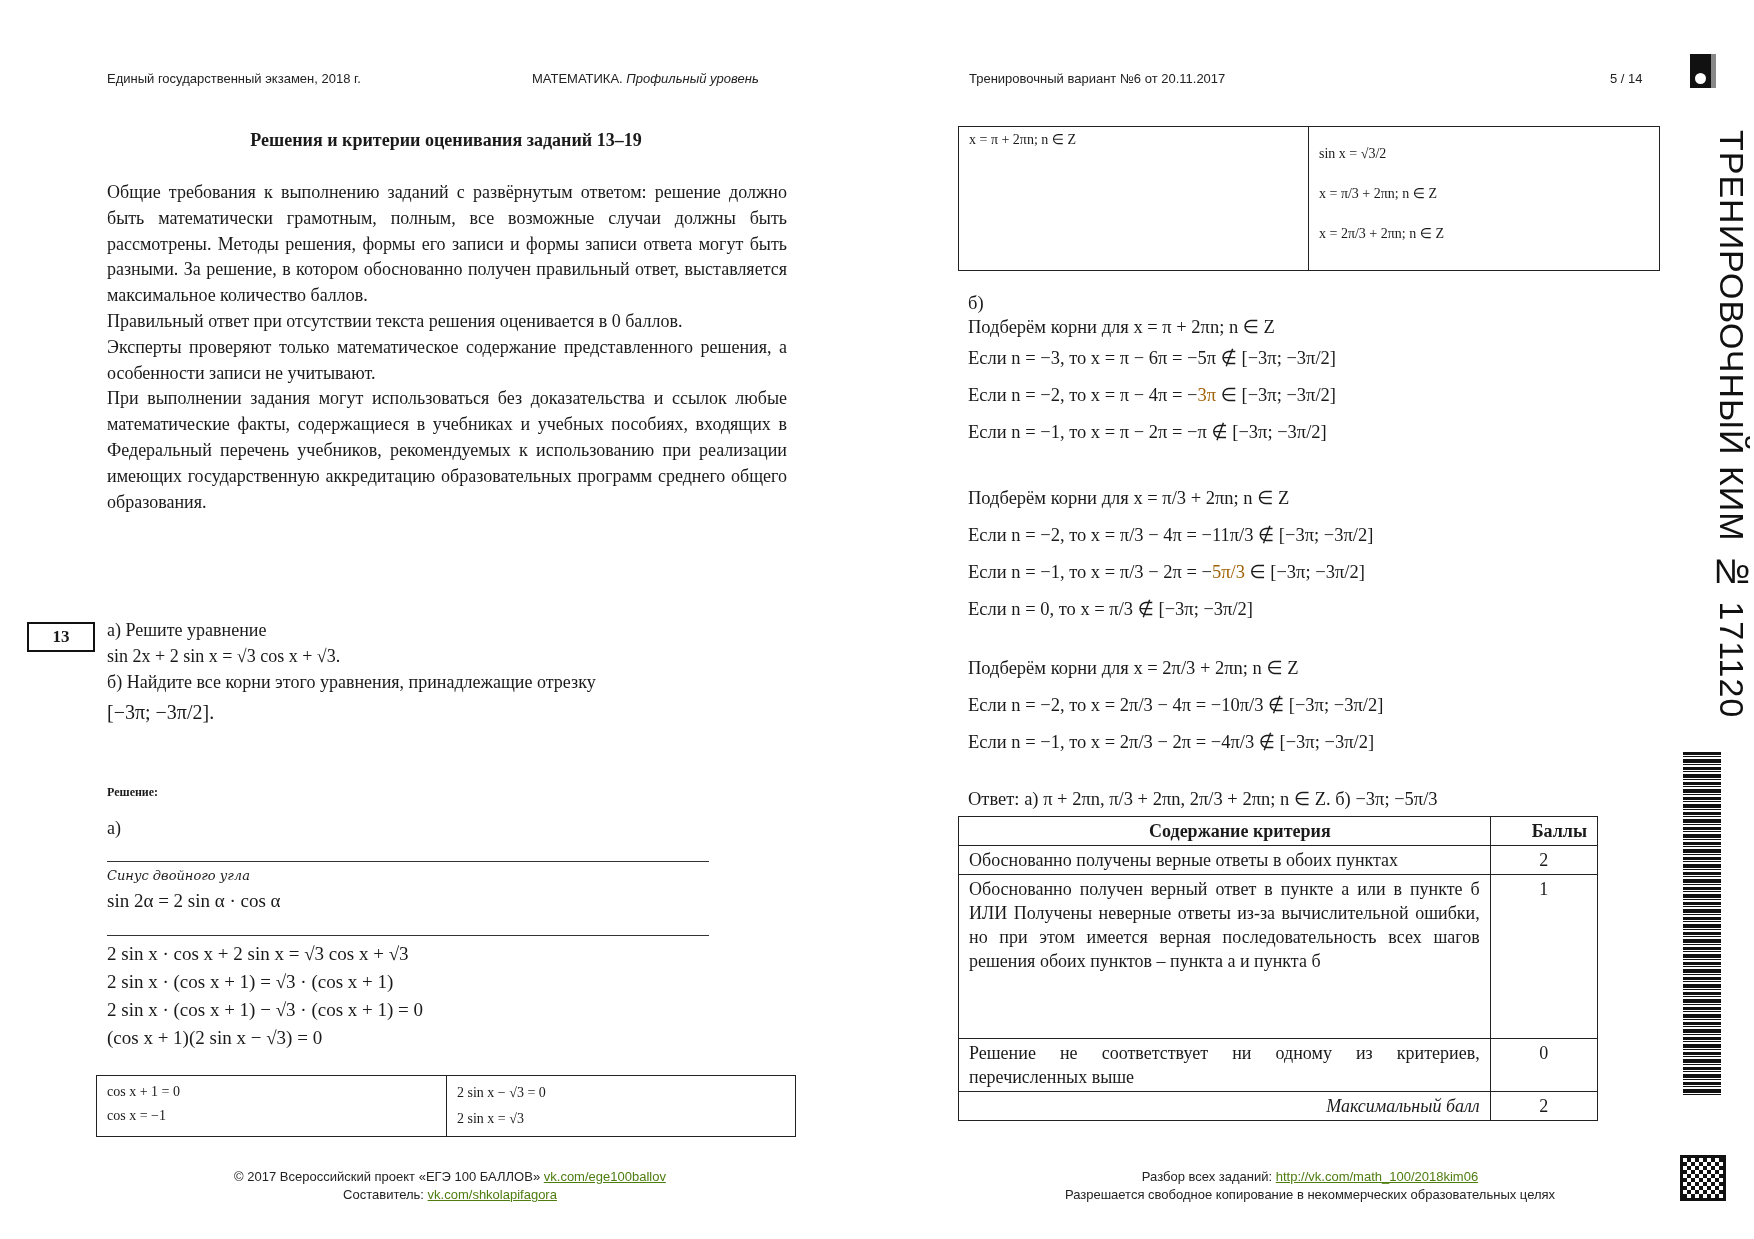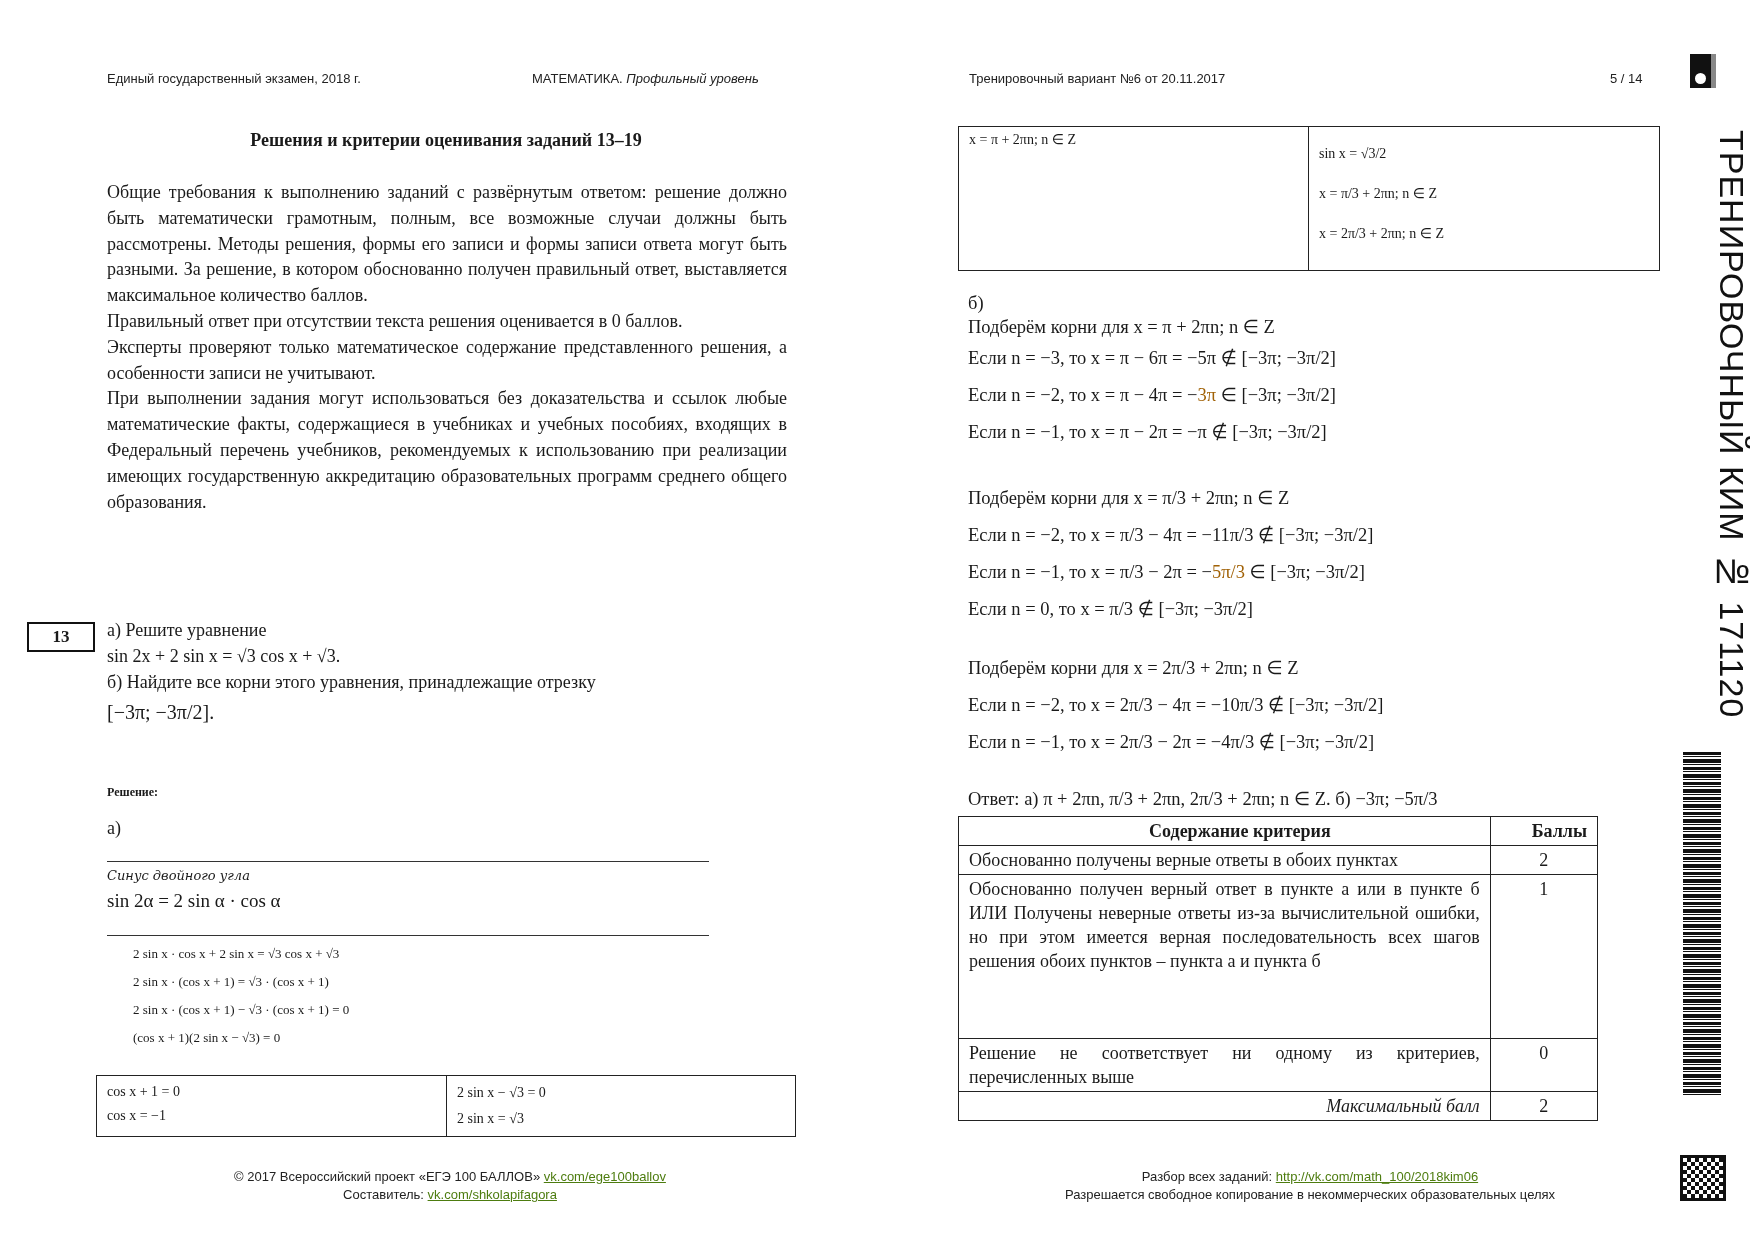--- a/index.html
+++ b/index.html
@@ -10,21 +10,21 @@
   .title { left: 96px; width: 700px; top: 130px; text-align: center; font-weight: bold; font-size: 18px; }
   .intro { left: 107px; width: 680px; top: 180px; font-size: 18px; line-height: 25.8px; text-align: justify; }
   .intro p { margin: 0; }
   .taskbox { left: 27px; top: 622px; width: 68px; height: 30px; border: 2px solid #111; text-align: center; font-weight: bold; font-size: 17px; line-height: 26px; }
   .task { left: 107px; top: 617px; width: 620px; font-size: 18px; line-height: 26px; }
   .math { font-family: "Liberation Serif", serif; }
   .sol-title { left: 107px; top: 749px; font-size: 12px; font-weight: bold; margin-top: 36px; }
   .sol-a { left: 107px; top: 818px; font-size: 18px; }
   .hr { height: 1px; background: #333; }
   .note-hand { font-family: "DejaVu Serif", serif; font-style: italic; font-size: 13px; left: 107px; top: 868px; }
-  .lines { left: 107px; top: 940px; font-size: 13px; line-height: 28px; margin-left: 26px; }
+  .lines { left: 107px; top: 940px; font-size: 19px; line-height: 28px; }
   table.cases { border-collapse: collapse; font-size: 14px; }
   table.cases td { border: 1.5px solid #222; vertical-align: top; padding: 4px 10px; }
   .rlines { left: 968px; font-size: 18.5px; line-height: 37px; }
   .red { color: #a16207; }
   table.crit { border-collapse: collapse; font-size: 18px; }
   table.crit td, table.crit th { border: 1.5px solid #222; padding: 2px 10px; vertical-align: top; line-height: 24px; }
   table.crit th { font-weight: bold; padding-left: 41px; }
   .footer { font-family: "Liberation Sans", sans-serif; font-size: 13px; text-align: center; color: #222; line-height: 18px; }
   .footer a { color: #4d7c0f; text-decoration: underline; }
   .side-title { left: 1712px; top: 130px; writing-mode: vertical-rl; font-family: "Liberation Sans", sans-serif; font-size: 34px; letter-spacing: 1px; color: #111; }

